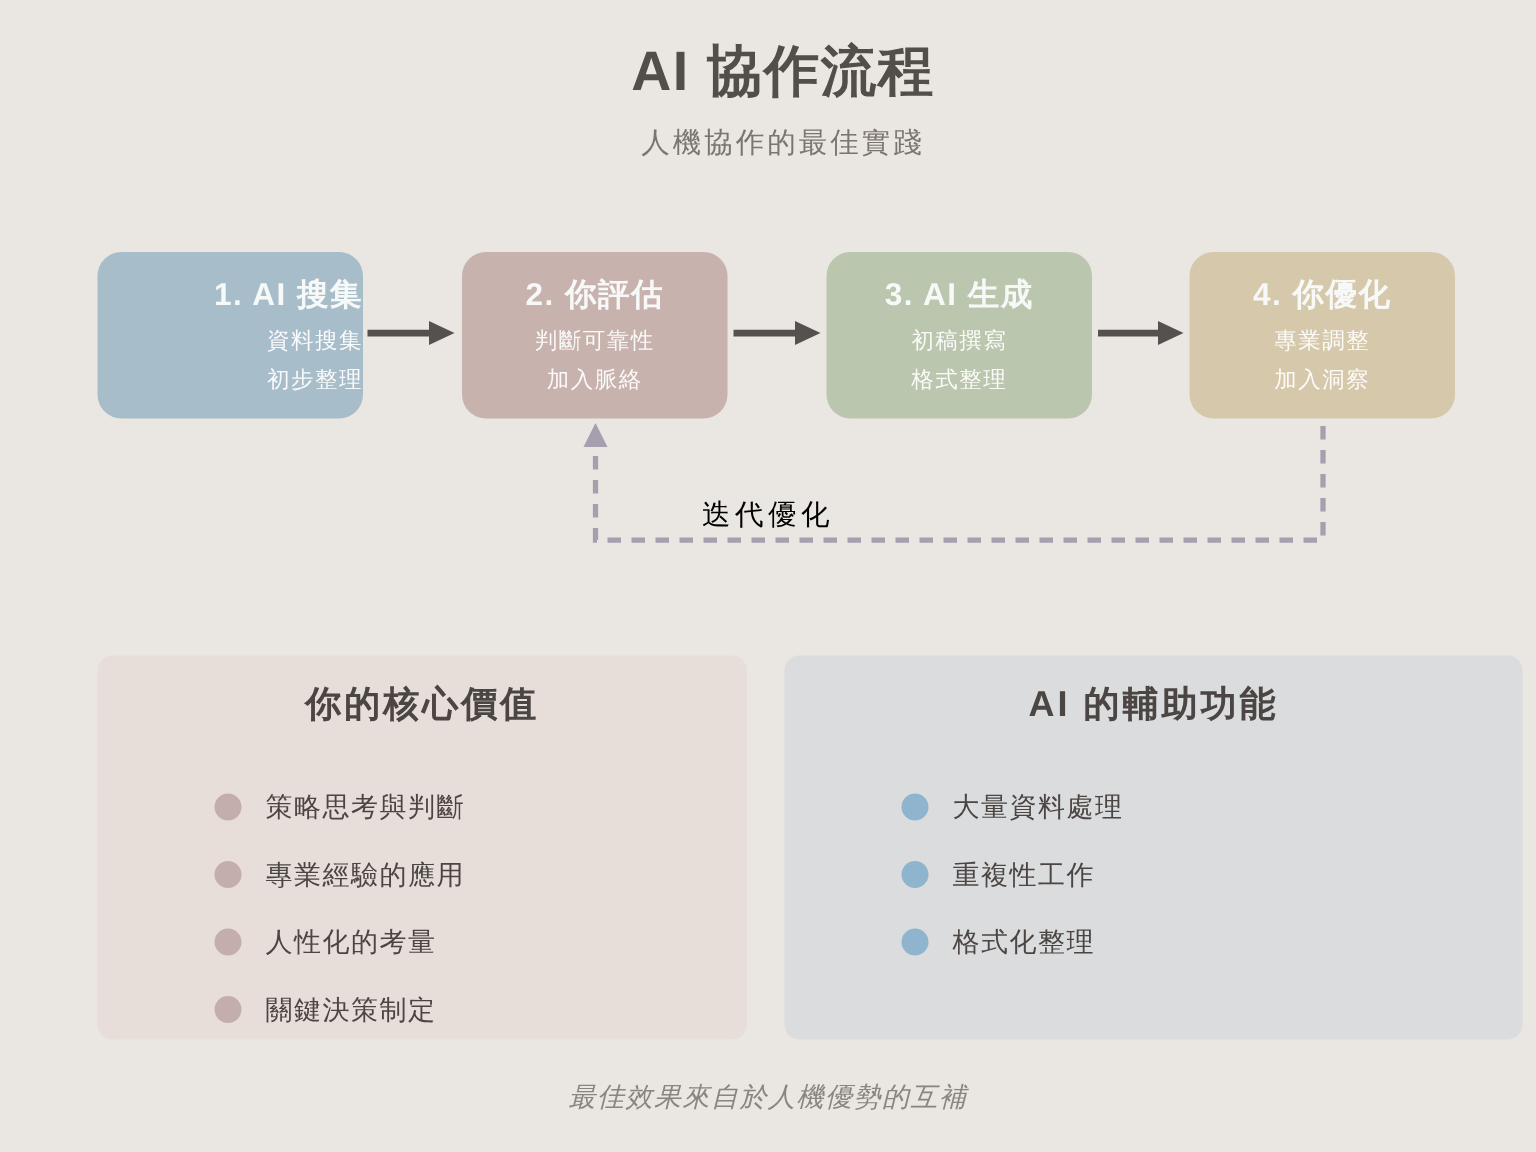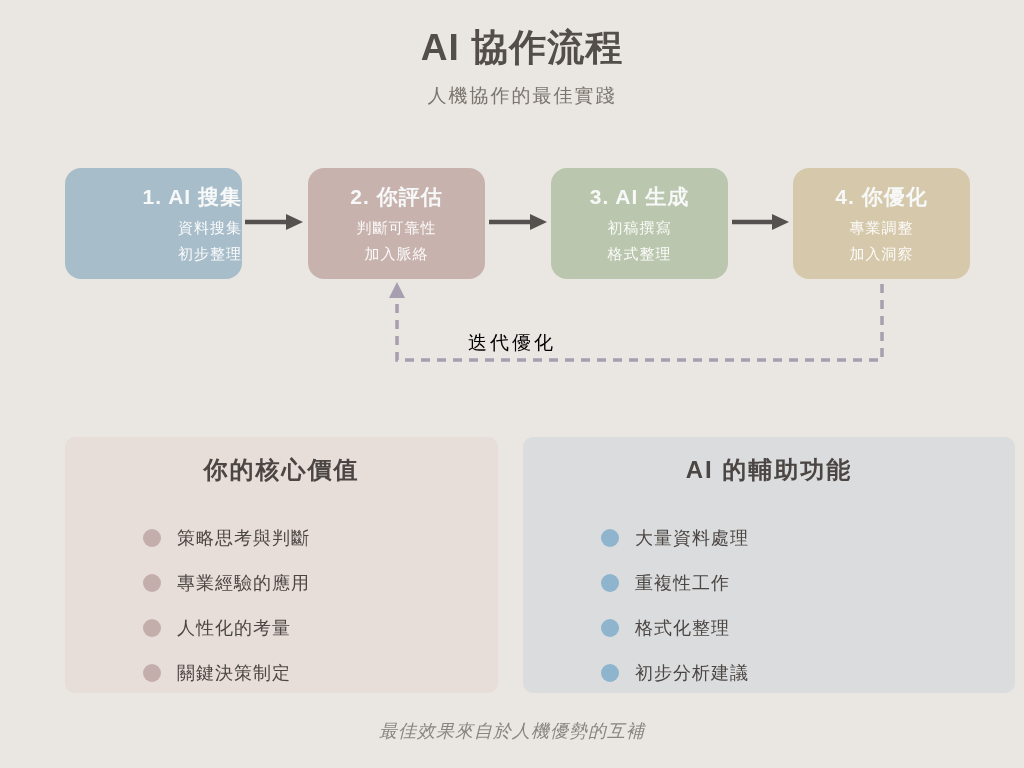--- a/index.html
+++ b/index.html
@@ -231,22 +231,18 @@
         <span class="item-label">大量資料處理</span>
       </li>
       <li>
         <span class="dot" style="background: rgb(143, 180, 205);"></span>
         <span class="item-label">重複性工作</span>
       </li>
       <li>
         <span class="dot" style="background: rgb(143, 180, 205);"></span>
         <span class="item-label">格式化整理</span>
       </li>
-      <li>
-        <span class="dot" style="background: rgb(143, 180, 205);"></span>
-        <span class="item-label">初步分析建議</span>
-      </li>
     </ul>
   </div>
 
   <div class="footer-note">最佳效果來自於人機優勢的互補</div>
 
 </div>
 
 </body></html>

